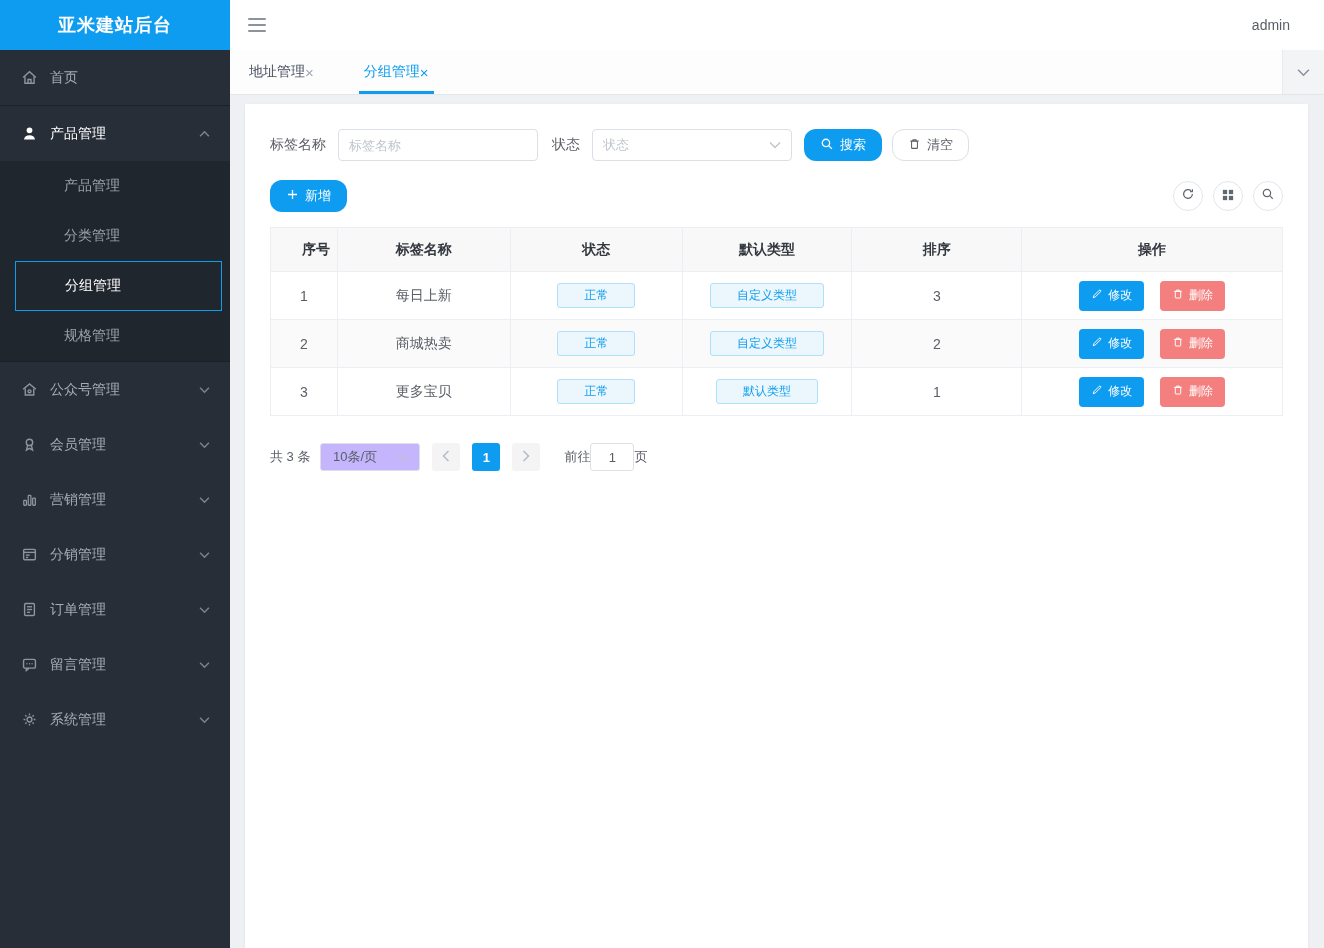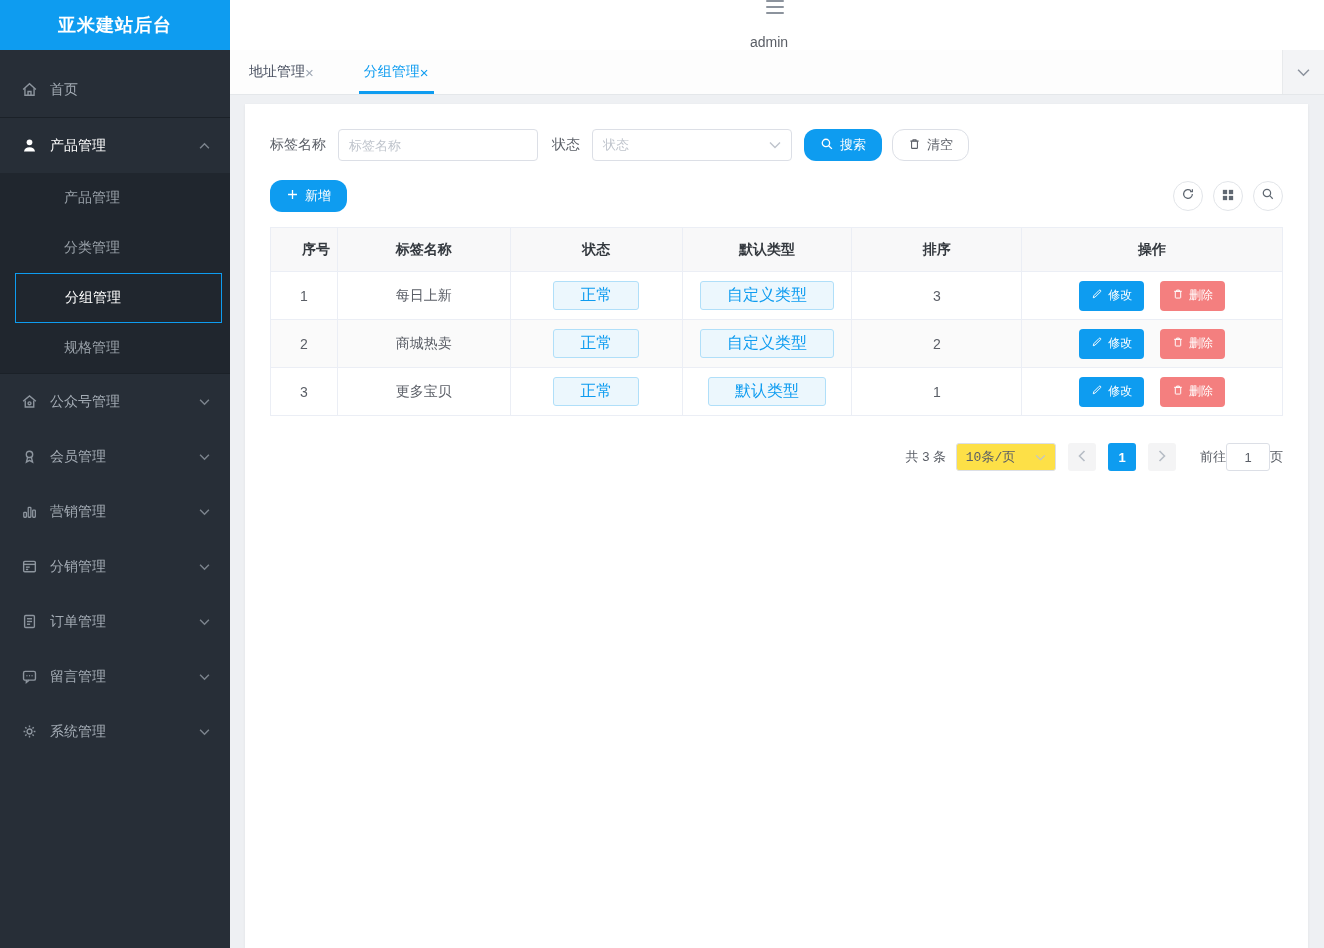--- a/index.html
+++ b/index.html
@@ -1,41 +1,41 @@
 <!DOCTYPE html>
 <html><head>
 <meta charset="utf-8">
 <style>
   * { margin:0; padding:0; box-sizing:border-box; }
   html,body { width:1324px; height:948px; overflow:hidden; }
   body { font-family:"Liberation Sans","DejaVu Sans",sans-serif; background:#eef0f3; }
   .app { display:flex; width:100%; height:100%; }
 
   
-  .sidebar { width:230px; flex-shrink:0; background:#272e37; display:flex; flex-direction:column;gap:12px; }
+  .sidebar { width:230px; flex-shrink:0; background:#272e37; display:flex; flex-direction:column; }
   .brand { height:50px; background:#0e9cf0; color:#fff; font-size:18px; font-weight:bold;
            display:flex; align-items:center; justify-content:center; letter-spacing:1px; }
   .menu { flex:1; overflow:hidden; }
   .menu-item { height:55px; display:flex; align-items:center; padding:0 20px;
                color:#a4acb5; font-size:14px; cursor:pointer; }
   .menu-item .mi-icon { width:18px; height:18px; margin-right:12px; color:#8d959e;
                         display:flex; align-items:center; justify-content:center; }
   .menu-item .chev { margin-left:auto; color:#7c848d; display:flex; }
   .menu-item.active-parent { color:#fff; }
   .menu-item.active-parent .mi-icon { color:#fff; }
   .group-divider { border-top:1px solid #1b2128; }
   .submenu { background:#20262e; }
   .submenu-item { height:50px; display:flex; align-items:center; padding-left:64px;
                   color:#99a1a9; font-size:14px; cursor:pointer; }
   .submenu-item.active { color:#fff; border:1px solid #0e9cf0; margin:0 8px 0 15px;
                          padding-left:49px; height:50px; }
 
   
   .main { flex:1; min-width:0; display:flex; flex-direction:column; }
-  .topbar { height:50px; background:#fff; display:flex; align-items:center; padding:0 22px 0 18px;flex-direction:column; }
+  .topbar { height:50px; background:#fff; display:flex; align-items:center; padding:0 22px 0 18px; }
   .hamburger { width:18px; height:14px; display:flex; flex-direction:column;
                justify-content:space-between; cursor:pointer; }
   .hamburger span { display:block; height:2px; background:#8c939d; border-radius:1px; }
   .topbar .spacer { flex:1; }
   .username { color:#5a5e66; font-size:14px; margin-right:12px; }
 
   .tabbar { height:45px; background:#fdfdfd; border-bottom:1px solid #e4e7ea;
             display:flex; align-items:stretch; }
   .tab { display:flex; align-items:center; margin-left:14px; padding:0 5px;
          font-size:14px; color:#495060; position:relative; cursor:pointer; }
@@ -76,33 +76,33 @@
                 background:#fff; cursor:pointer; }
 
   
   table { margin-top:15px; width:100%; border-collapse:collapse; }
   th, td { border:1px solid #ebeef5; text-align:center; }
   th { height:44px; background:#f8f8f9; color:#34393f; font-weight:bold; font-size:14px; }
   td { height:48px; font-size:14px; color:#5a5e66; background:#fff; }
   tbody tr:nth-child(even) td { background:#fafafa; }
   .col-idx { width:67px;padding-left:24px; } .col-name { width:173px; } .col-status { width:172px; }
   .col-type { width:170px; } .col-sort { width:170px; } .col-ops { width:261px; }
-  .tag { display:inline-block; padding:3px 26px; font-size:16px; color:#0e9cf0;
+  .tag { display:inline-block; padding:3px 26px; font-size:12px; color:#0e9cf0;
          background:#ecf7fd; border:1px solid #b0dff9; border-radius:3px; }
   .btn-sm { height:30px; padding:0 12px; font-size:12px; border:none; border-radius:4px;
             display:inline-flex; align-items:center; gap:5px; color:#fff; cursor:pointer; }
   .btn-edit { background:#0e9cf0;justify-content:space-between; }
   .btn-del { background:#f47f7f; margin-left:12px; }
 
   
-  .pagination { margin-top:27px; display:flex; align-items:center; justify-content:flex-end;
+  .pagination { margin-top:27px; display:flex; align-items:center; 
                 font-size:13px; color:#5a5e66; }
-  .pg-size { width:100px; height:28px; border:1px solid #dcdfe6; border-radius:3px; background:#fde047;
+  .pg-size { width:100px; height:28px; border:1px solid #dcdfe6; border-radius:3px; background:#c4b5fd;
              display:flex; align-items:center; justify-content:center; gap:20px; margin-left:10px;
-             color:#5a5e66; cursor:pointer;font-family:Liberation Mono, monospace; }
+             color:#5a5e66; cursor:pointer; }
   .pg-size .chev { color:#bfc4cc; display:flex; }
   .pg-btn { width:28px; height:28px; background:#f4f4f5; border-radius:3px; margin-left:12px;
             display:flex; align-items:center; justify-content:center; color:#b6bcc5; cursor:pointer; }
   .pg-page { width:28px; height:28px; background:#0e9cf0; color:#fff; border-radius:3px; margin-left:12px;
              display:flex; align-items:center; justify-content:center; font-weight:bold; cursor:pointer; }
   .pg-goto { margin-left:24px; display:flex; align-items:center; }
   .pg-goto input { width:44px; height:28px; border:1px solid #dcdfe6; border-radius:3px;
                    text-align:center; font-size:13px; color:#5a5e66; outline:none; }
 </style>
 </head>

